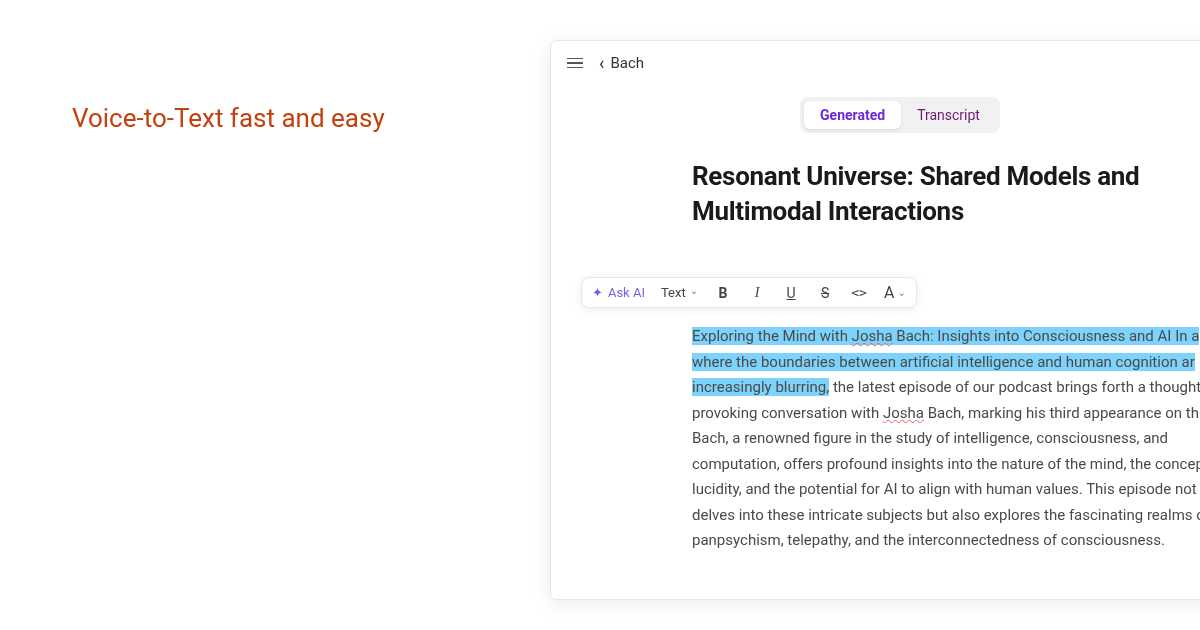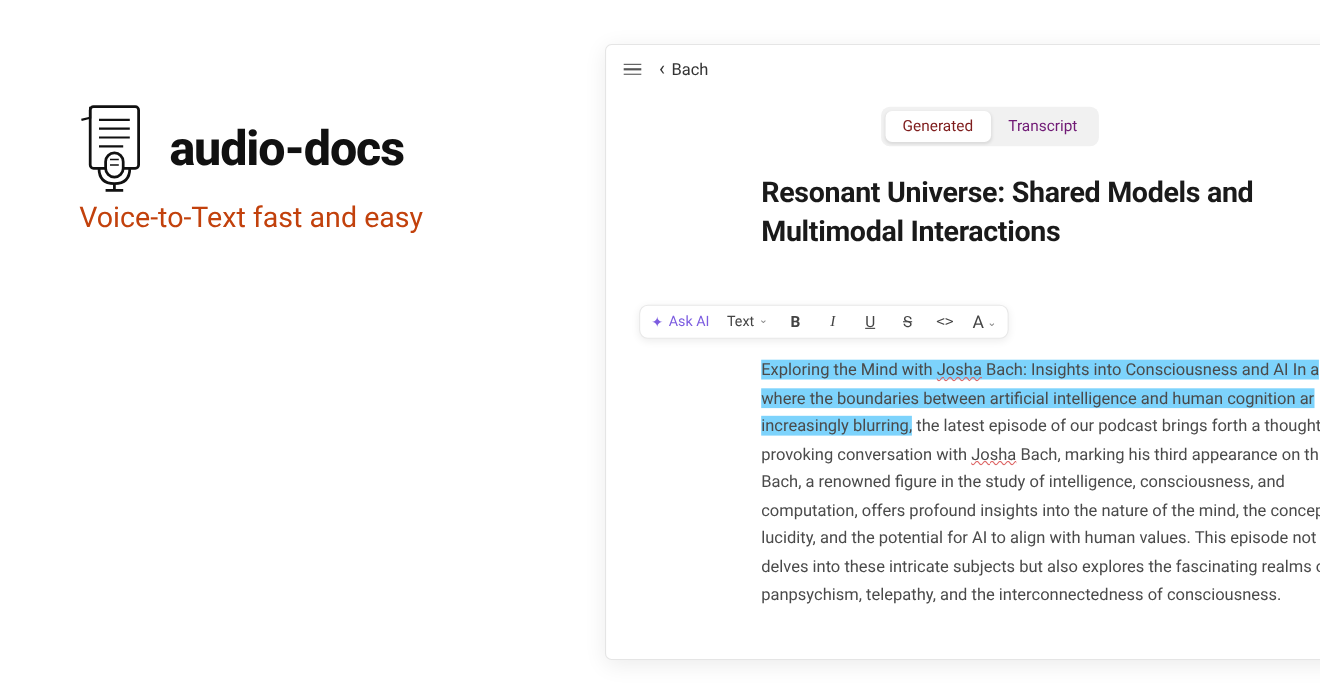--- a/index.html
+++ b/index.html
@@ -107,22 +107,22 @@
     }
     .tab {
       padding: 6px 16px;
       font-size: 14px;
       border-radius: 6px;
       cursor: pointer;
       color: #701a75;
     }
     .tab.active {
       background: #fff;
-      color: #7f1d1d;
-      font-weight: 400;
+      color: #6d28d9;
+      font-weight: 700;
       box-shadow: 0 1px 3px rgba(0,0,0,0.1);
     }
     .doc-title {
       font-size: 26px;
       font-weight: 700;
       color: #1a1a1a;
       padding: 20px 0 0 141px;
       line-height: 1.35;
       letter-spacing: -0.3px;
     }
@@ -193,39 +193,20 @@
     }
     .wavy {
       text-decoration: underline wavy #d66;
       text-decoration-thickness: 1px;
     }
   </style>
 </head>
 <body>
 
 <div class="left-panel">
-  <div class="logo-row">
-    <div class="logo-icon">
-      <svg width="64" height="80" viewBox="0 0 64 80">
-        <rect x="10" y="2" width="44" height="56" rx="3" fill="#fff" stroke="#111" stroke-width="2.5"></rect>
-        <path d="M10 2 L10 12 L2 14" fill="none" stroke="#111" stroke-width="2"></path>
-        <line x1="18" y1="14" x2="46" y2="14" stroke="#111" stroke-width="2"></line>
-        <line x1="18" y1="22" x2="46" y2="22" stroke="#111" stroke-width="2"></line>
-        <line x1="18" y1="30" x2="46" y2="30" stroke="#111" stroke-width="2"></line>
-        <line x1="18" y1="38" x2="40" y2="38" stroke="#111" stroke-width="2"></line>
-        <rect x="24" y="44" width="16" height="22" rx="8" fill="#fff" stroke="#111" stroke-width="2.5"></rect>
-        <line x1="28" y1="50" x2="36" y2="50" stroke="#111" stroke-width="1.5"></line>
-        <line x1="28" y1="55" x2="36" y2="55" stroke="#111" stroke-width="1.5"></line>
-        <path d="M18 58 Q18 72 32 72 Q46 72 46 58" fill="none" stroke="#111" stroke-width="2.5"></path>
-        <line x1="32" y1="72" x2="32" y2="78" stroke="#111" stroke-width="2.5"></line>
-        <line x1="24" y1="78" x2="40" y2="78" stroke="#111" stroke-width="2.5"></line>
-      </svg>
-    </div>
-    <div class="brand-name">audio-docs</div>
-  </div>
   <div class="tagline-sub">Voice-to-Text fast and easy</div>
 </div>
 
 <div class="app-window">
   <div class="titlebar">
     <div class="hamburger">
       <span></span>
         <span></span>
         <span></span>
     </div>

